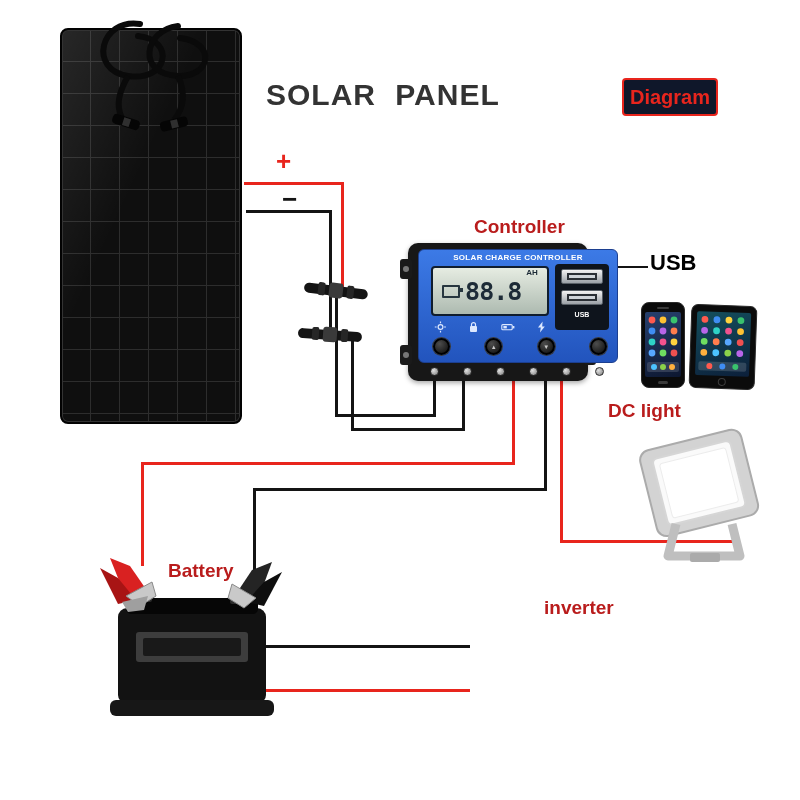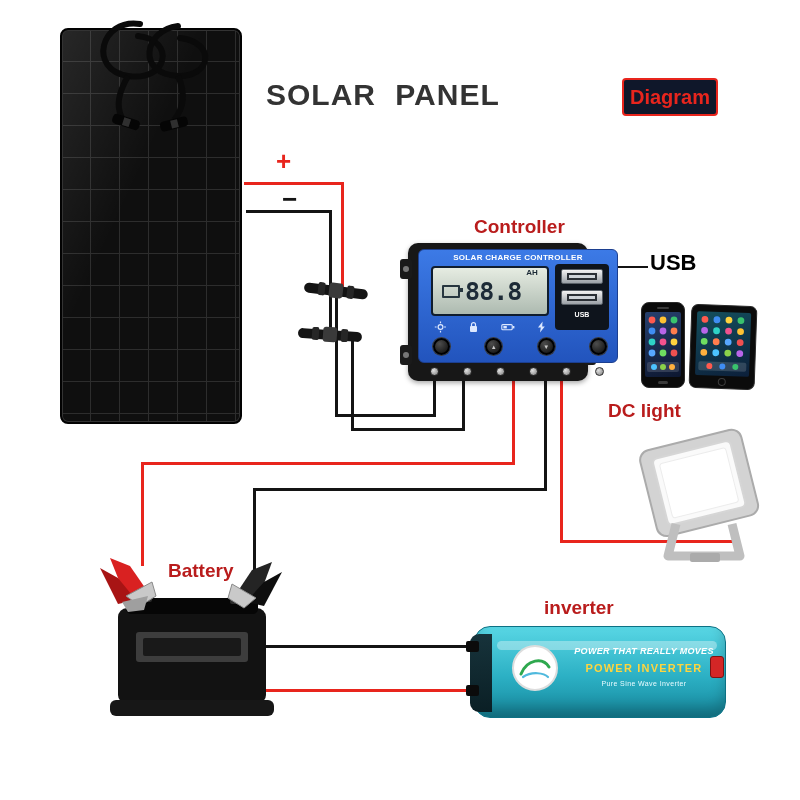--- a/index.html
+++ b/index.html
@@ -300,34 +300,14 @@
       <path d="M30,44 L56,30 L60,44 L44,54 Z" fill="#c9c9c9" stroke="#8a8a8a"></path>
       <path d="M26,50 L52,44 L48,58 L32,60 Z" fill="#9f9f9f"></path>
     </g>
     <g>
       <path d="M176,10 L156,18 L140,42 L162,48 Z" fill="#242424"></path>
       <path d="M186,20 L168,30 L150,50 L168,54 Z" fill="#0e0e0e"></path>
       <path d="M160,46 L136,32 L132,46 L148,56 Z" fill="#c9c9c9" stroke="#8a8a8a"></path>
     </g>
   </svg>
 
-  <div class="inv">
-    <div class="inv-body">
-      <div class="inv-gloss"></div>
-    </div>
-    <div class="inv-cap"></div>
-    <div class="inv-term t1"></div>
-    <div class="inv-term t2"></div>
-    <div class="inv-logo">
-      <svg width="42" height="42" viewBox="0 0 42 42">
-        <path d="M7 27 C13 12 29 10 35 20" fill="none" stroke="#2ea84e" stroke-width="3" stroke-linecap="round"></path>
-        <path d="M9 30 C18 24 30 26 34 30" fill="none" stroke="#4fb9dd" stroke-width="2.2" stroke-linecap="round"></path>
-      </svg>
-    </div>
-    <div class="inv-text">
-      <div class="inv-line1">POWER THAT REALLY MOVES</div>
-      <div class="inv-line2">POWER INVERTER</div>
-      <div class="inv-line3">Pure Sine Wave Inverter</div>
-    </div>
-    <div class="inv-switch"></div>
-  </div>
 
 </div>
 
 </body></html>

